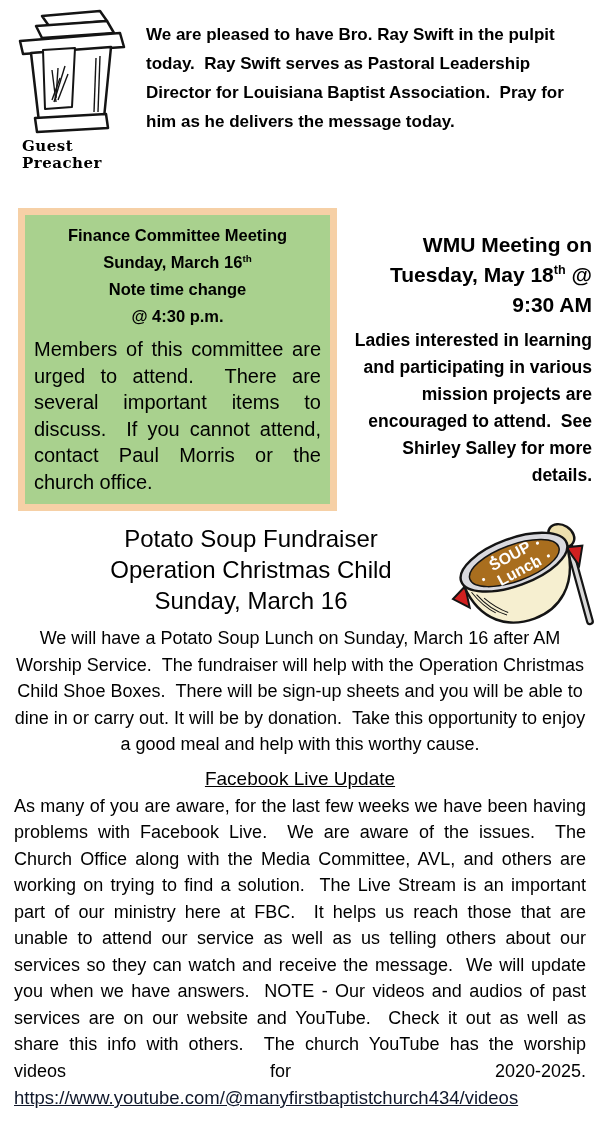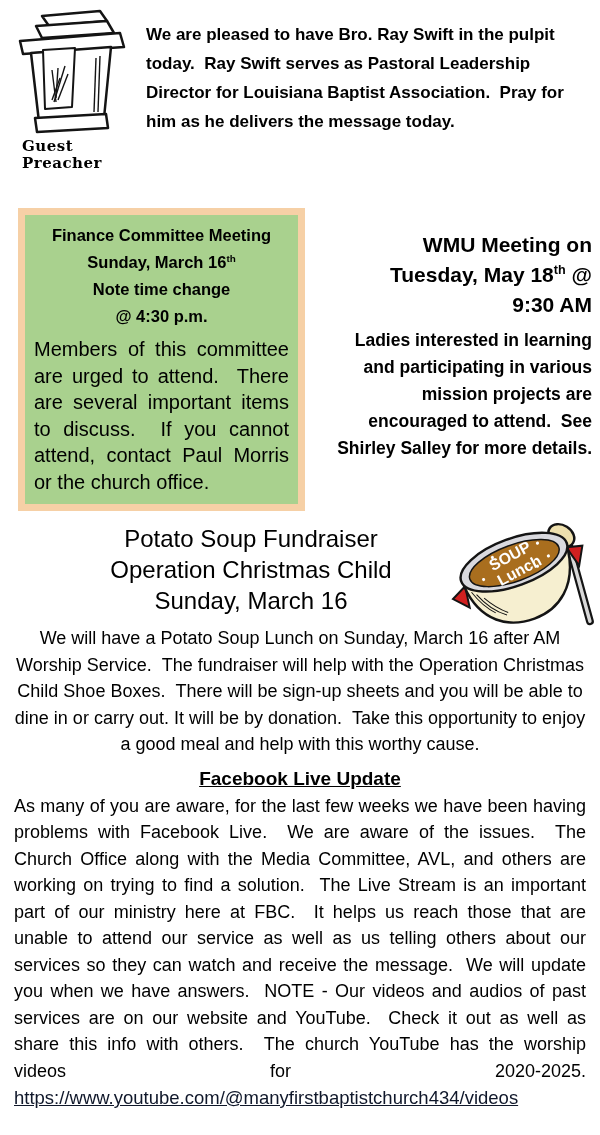--- a/index.html
+++ b/index.html
@@ -18,38 +18,38 @@
     line-height:17px; letter-spacing:0.5px; margin:-6px 0 0 12px;
   }
   .guest-text {
     flex:1; margin:12px 0 0 10px; font-weight:bold; font-size:17px;
     line-height:29px; max-width:425px;
   }
 
   
   .two-col { display:flex; margin-top:36px; align-items:flex-start; }
   .finance-box {
-    box-sizing:border-box; margin-left:18px; width:287px;
+    box-sizing:border-box; margin-left:18px; width:319px;
     border:7px solid #f6d0a6; background:#a9d18e; padding:7px 9px 9px;
   }
   .fin-head { text-align:center; font-weight:bold; font-size:16.5px; line-height:27px; }
   .fin-body { text-align:justify; font-size:20px; line-height:26.5px; margin:6px 0 0; }
   .wmu-col { flex:1; padding:22px 8px 0 16px; text-align:right; }
   .wmu-title { font-weight:bold; font-size:21px; line-height:30px; }
   .wmu-body { font-weight:bold; font-size:17.5px; line-height:27px; margin:7px 0 0; }
 
   
   .soup-section { position:relative; margin-top:12px; }
   .soup-art { position:absolute; top:-16px; right:6px; width:148px; height:130px; }
   .soup-heading { width:478px; margin-left:12px; text-align:center; font-size:24px; line-height:31px; }
   .soup-body { text-align:center; font-size:18px; line-height:26.5px; margin:9px 14px 0; }
 
   
   .fb-section { margin-top:10px; padding:0 14px; }
-  .fb-heading { text-align:center; font-weight:bold; font-size:19px; text-decoration:underline; margin:0 0 3px; }
+  .fb-heading { text-align:center; font-weight:normal; font-size:19px; text-decoration:underline; margin:0 0 3px; }
   .fb-body { text-align:justify; text-align-last:justify; font-size:18px; line-height:26.5px; margin:0; }
   .fb-link { display:inline-block; font-size:18.5px; margin-top:3px; text-decoration:underline; color:#0000ee; }
 </style>
 </head>
 <body>
 
 <div class="page">
 
   <section class="guest-section">
     <div class="pulpit-fig">

